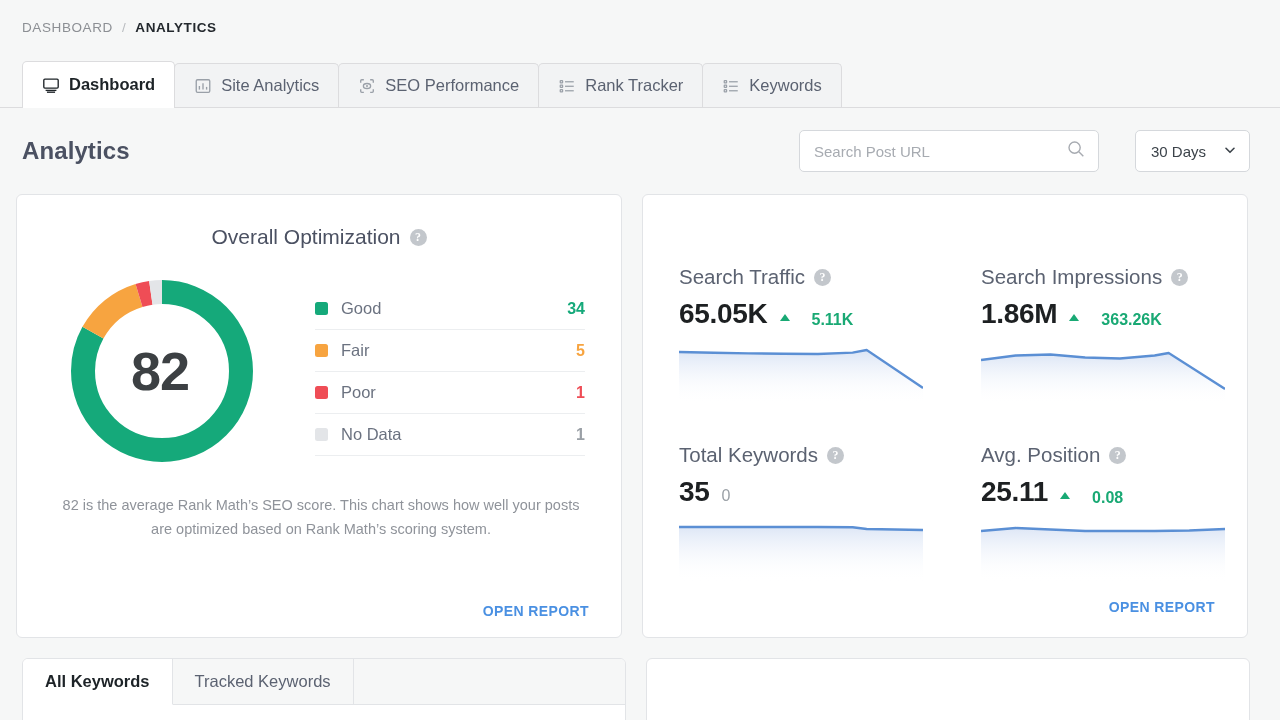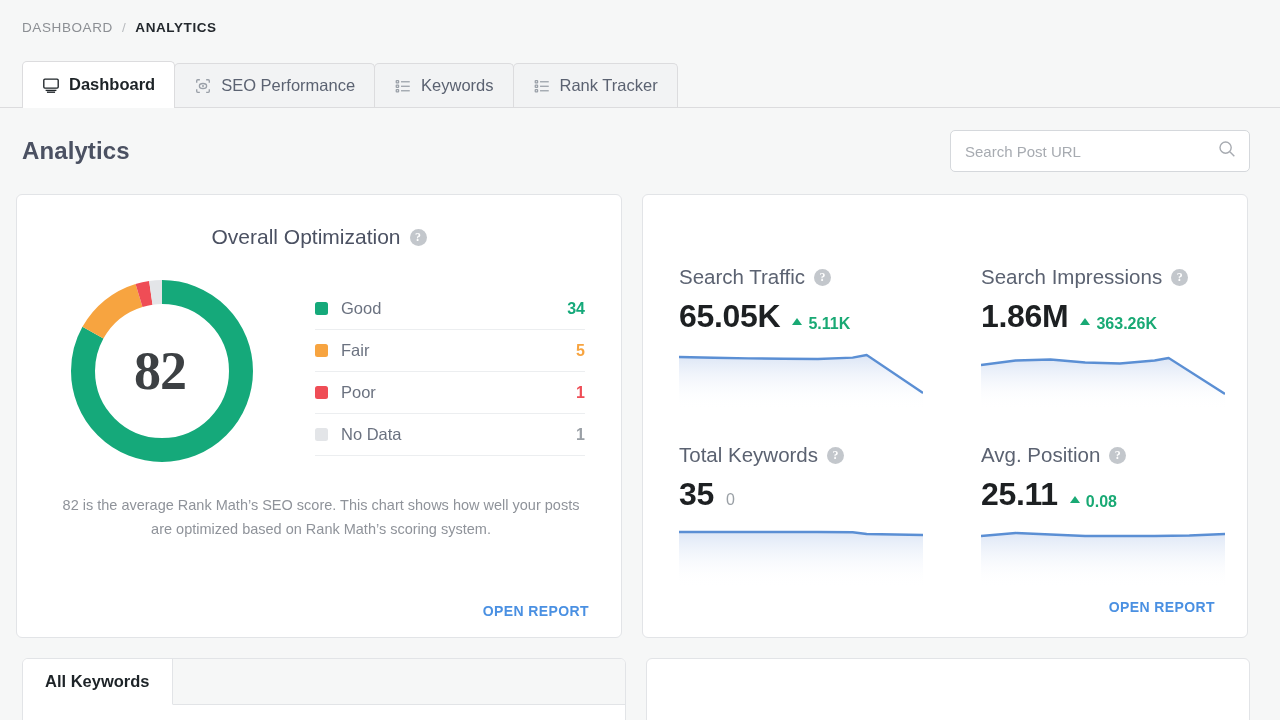--- a/index.html
+++ b/index.html
@@ -124,21 +124,20 @@
     font-family: "Liberation Serif", serif;
   }
   .opt-body { display: flex; padding: 22px 0 0 0; }
   .donut-wrap { width: 290px; display: flex; justify-content: center; position: relative; }
   .donut-score {
     position: absolute; top: 0; left: 0; right: 0; bottom: 0;
     display: flex; align-items: center; justify-content: center;
     font-size: 54px; font-weight: 700; color: #3c4043;
     letter-spacing: -1px;
     padding-right: 4px;
-    font-family: Liberation Serif, serif;
   }
   .legend { flex: 1; padding: 17px 36px 0 8px; }
   .legend-row {
     display: flex; align-items: center;
     height: 42px;
     border-bottom: 1px solid #eceef0;
     font-size: 16.5px;
   }
   .legend-row:last-child { border-bottom: 1px solid #eceef0; }
   .swatch { width: 13px; height: 13px; border-radius: 2.5px; margin-right: 13px; flex: 0 0 13px; }
@@ -156,22 +155,22 @@
   }
 
   
   .stats-grid { display: flex; flex-wrap: wrap; padding: 26px 0 0 0; }
   .stat { width: 50%; padding: 0 22px 0 36px; height: 178px; }
   .stat-head {
     display: flex; align-items: center; gap: 9px;
     font-size: 20.5px; color: #5b6271; font-weight: 400; margin-top: 44px;
   }
   .stat-val-row { display: flex; align-items: baseline; gap: 12px; margin-top: 9px; }
-  .stat-val { font-size: 32px; font-weight: 700; color: #1d2022; letter-spacing: -.3px; }
-  .stat-delta { font-size: 16px; font-weight: 700; color: #19a974; display: flex; align-items: center; gap: 6px; }
+  .stat-val { font-size: 28px; font-weight: 700; color: #1d2022; letter-spacing: -.3px; }
+  .stat-delta { font-size: 16px; font-weight: 700; color: #19a974; display: flex; align-items: center; gap: 22px; }
   .stat-delta.zero { color: #9aa0a6; font-weight: 400; }
   .caret {
     width: 0; height: 0;
     border-left: 5px solid transparent; border-right: 5px solid transparent;
     border-bottom: 7px solid #19a974;
     display: inline-block; position: relative; top: -2px;
   }
   .spark { margin-top: 12px; height: 62px; }
   .spark svg { display: block; width: 100%; height: 62px; }
 
@@ -223,20 +222,31 @@
       <span class="ico">
         <svg viewBox="0 0 20 20" fill="none" stroke="#1d2327" stroke-width="1.5">
           <rect x="2" y="3.5" width="16" height="10" rx="1.2"></rect>
           <line x1="4" y1="16" x2="16" y2="16"></line>
           <line x1="5.5" y1="18" x2="14.5" y2="18"></line>
         </svg>
       </span>
       <span>Dashboard</span>
     </div>
 
+    <div class="tab">
+      <span class="ico">
+        <svg viewBox="0 0 20 20" fill="none" stroke="#9aa0a8" stroke-width="1.5">
+          <rect x="2.5" y="3" width="15" height="14" rx="1.5"></rect>
+          <line x1="6" y1="14" x2="6" y2="10"></line>
+          <line x1="10" y1="14" x2="10" y2="7"></line>
+          <line x1="14" y1="14" x2="14" y2="11"></line>
+        </svg>
+      </span>
+      <span>Site Analytics</span>
+    </div>
 
     <div class="tab">
       <span class="ico">
         <svg viewBox="0 0 20 20" fill="none" stroke="#9aa0a8" stroke-width="1.5">
           <path d="M3 6.5V4.2A1.2 1.2 0 0 1 4.2 3H6.5"></path>
           <path d="M13.5 3h2.3A1.2 1.2 0 0 1 17 4.2v2.3"></path>
           <path d="M17 13.5v2.3a1.2 1.2 0 0 1-1.2 1.2h-2.3"></path>
           <path d="M6.5 17H4.2A1.2 1.2 0 0 1 3 15.8v-2.3"></path>
           <ellipse cx="10" cy="10" rx="4" ry="2.8"></ellipse>
           <circle cx="10" cy="10" r="1.1" fill="#9aa0a8" stroke="none"></circle>
@@ -249,51 +259,59 @@
       <span class="ico">
         <svg viewBox="0 0 20 20" fill="none" stroke="#9aa0a8" stroke-width="1.4">
           <rect x="2.5" y="4" width="2.6" height="2.6" rx=".5"></rect>
           <rect x="2.5" y="9" width="2.6" height="2.6" rx=".5"></rect>
           <rect x="2.5" y="14" width="2.6" height="2.6" rx=".5"></rect>
           <line x1="7.8" y1="5.3" x2="17.5" y2="5.3"></line>
           <line x1="7.8" y1="10.3" x2="17.5" y2="10.3"></line>
           <line x1="7.8" y1="15.3" x2="17.5" y2="15.3"></line>
         </svg>
       </span>
-      <span>Keywords</span>
+      <span>Rank Tracker</span>
     </div>
 
     <div class="tab">
       <span class="ico">
         <svg viewBox="0 0 20 20" fill="none" stroke="#9aa0a8" stroke-width="1.4">
           <rect x="2.5" y="4" width="2.6" height="2.6" rx=".5"></rect>
           <rect x="2.5" y="9" width="2.6" height="2.6" rx=".5"></rect>
           <rect x="2.5" y="14" width="2.6" height="2.6" rx=".5"></rect>
           <line x1="7.8" y1="5.3" x2="17.5" y2="5.3"></line>
           <line x1="7.8" y1="10.3" x2="17.5" y2="10.3"></line>
           <line x1="7.8" y1="15.3" x2="17.5" y2="15.3"></line>
         </svg>
       </span>
-      <span>Rank Tracker</span>
+      <span>Keywords</span>
     </div>
 
   </div>
 
   <div class="toolbar">
     <div class="page-title">Analytics</div>
     <div class="toolbar-right">
       <div class="search-wrap">
         <input type="text" placeholder="Search Post URL" style="">
         <span>
           <svg width="20" height="20" viewBox="0 0 20 20" fill="none" stroke="#a7abb1" stroke-width="1.4">
             <circle cx="8.6" cy="8.6" r="5.6"></circle>
             <line x1="12.8" y1="12.8" x2="17.3" y2="17.3"></line>
           </svg>
         </span>
       </div>
+      <div class="range-select">
+        <span>30 Days</span>
+        <span>
+          <svg width="14" height="14" viewBox="0 0 14 14" fill="none" stroke="#3c434a" stroke-width="1.6" stroke-linecap="round" stroke-linejoin="round">
+            <polyline points="3,5.3 7,9.3 11,5.3"></polyline>
+          </svg>
+        </span>
+      </div>
     </div>
   </div>
 
   <div class="grid">
 
     <div class="card card-opt">
       <div class="opt-title">
         <span>Overall Optimization</span>
         <span class="help">?</span>
       </div>
@@ -451,19 +469,22 @@
     </div>
 
   </div>
 
   <div class="bottom">
     <div class="bottom-card">
       <div class="bottom-tabs">
         <div class="btab active">
           <span>All Keywords</span>
         </div>
+        <div class="btab">
+          <span>Tracked Keywords</span>
+        </div>
         <div class="btab-filler"></div>
       </div>
     </div>
     <div class="bottom-card"></div>
   </div>
 
 </div>
 
 </body></html>

